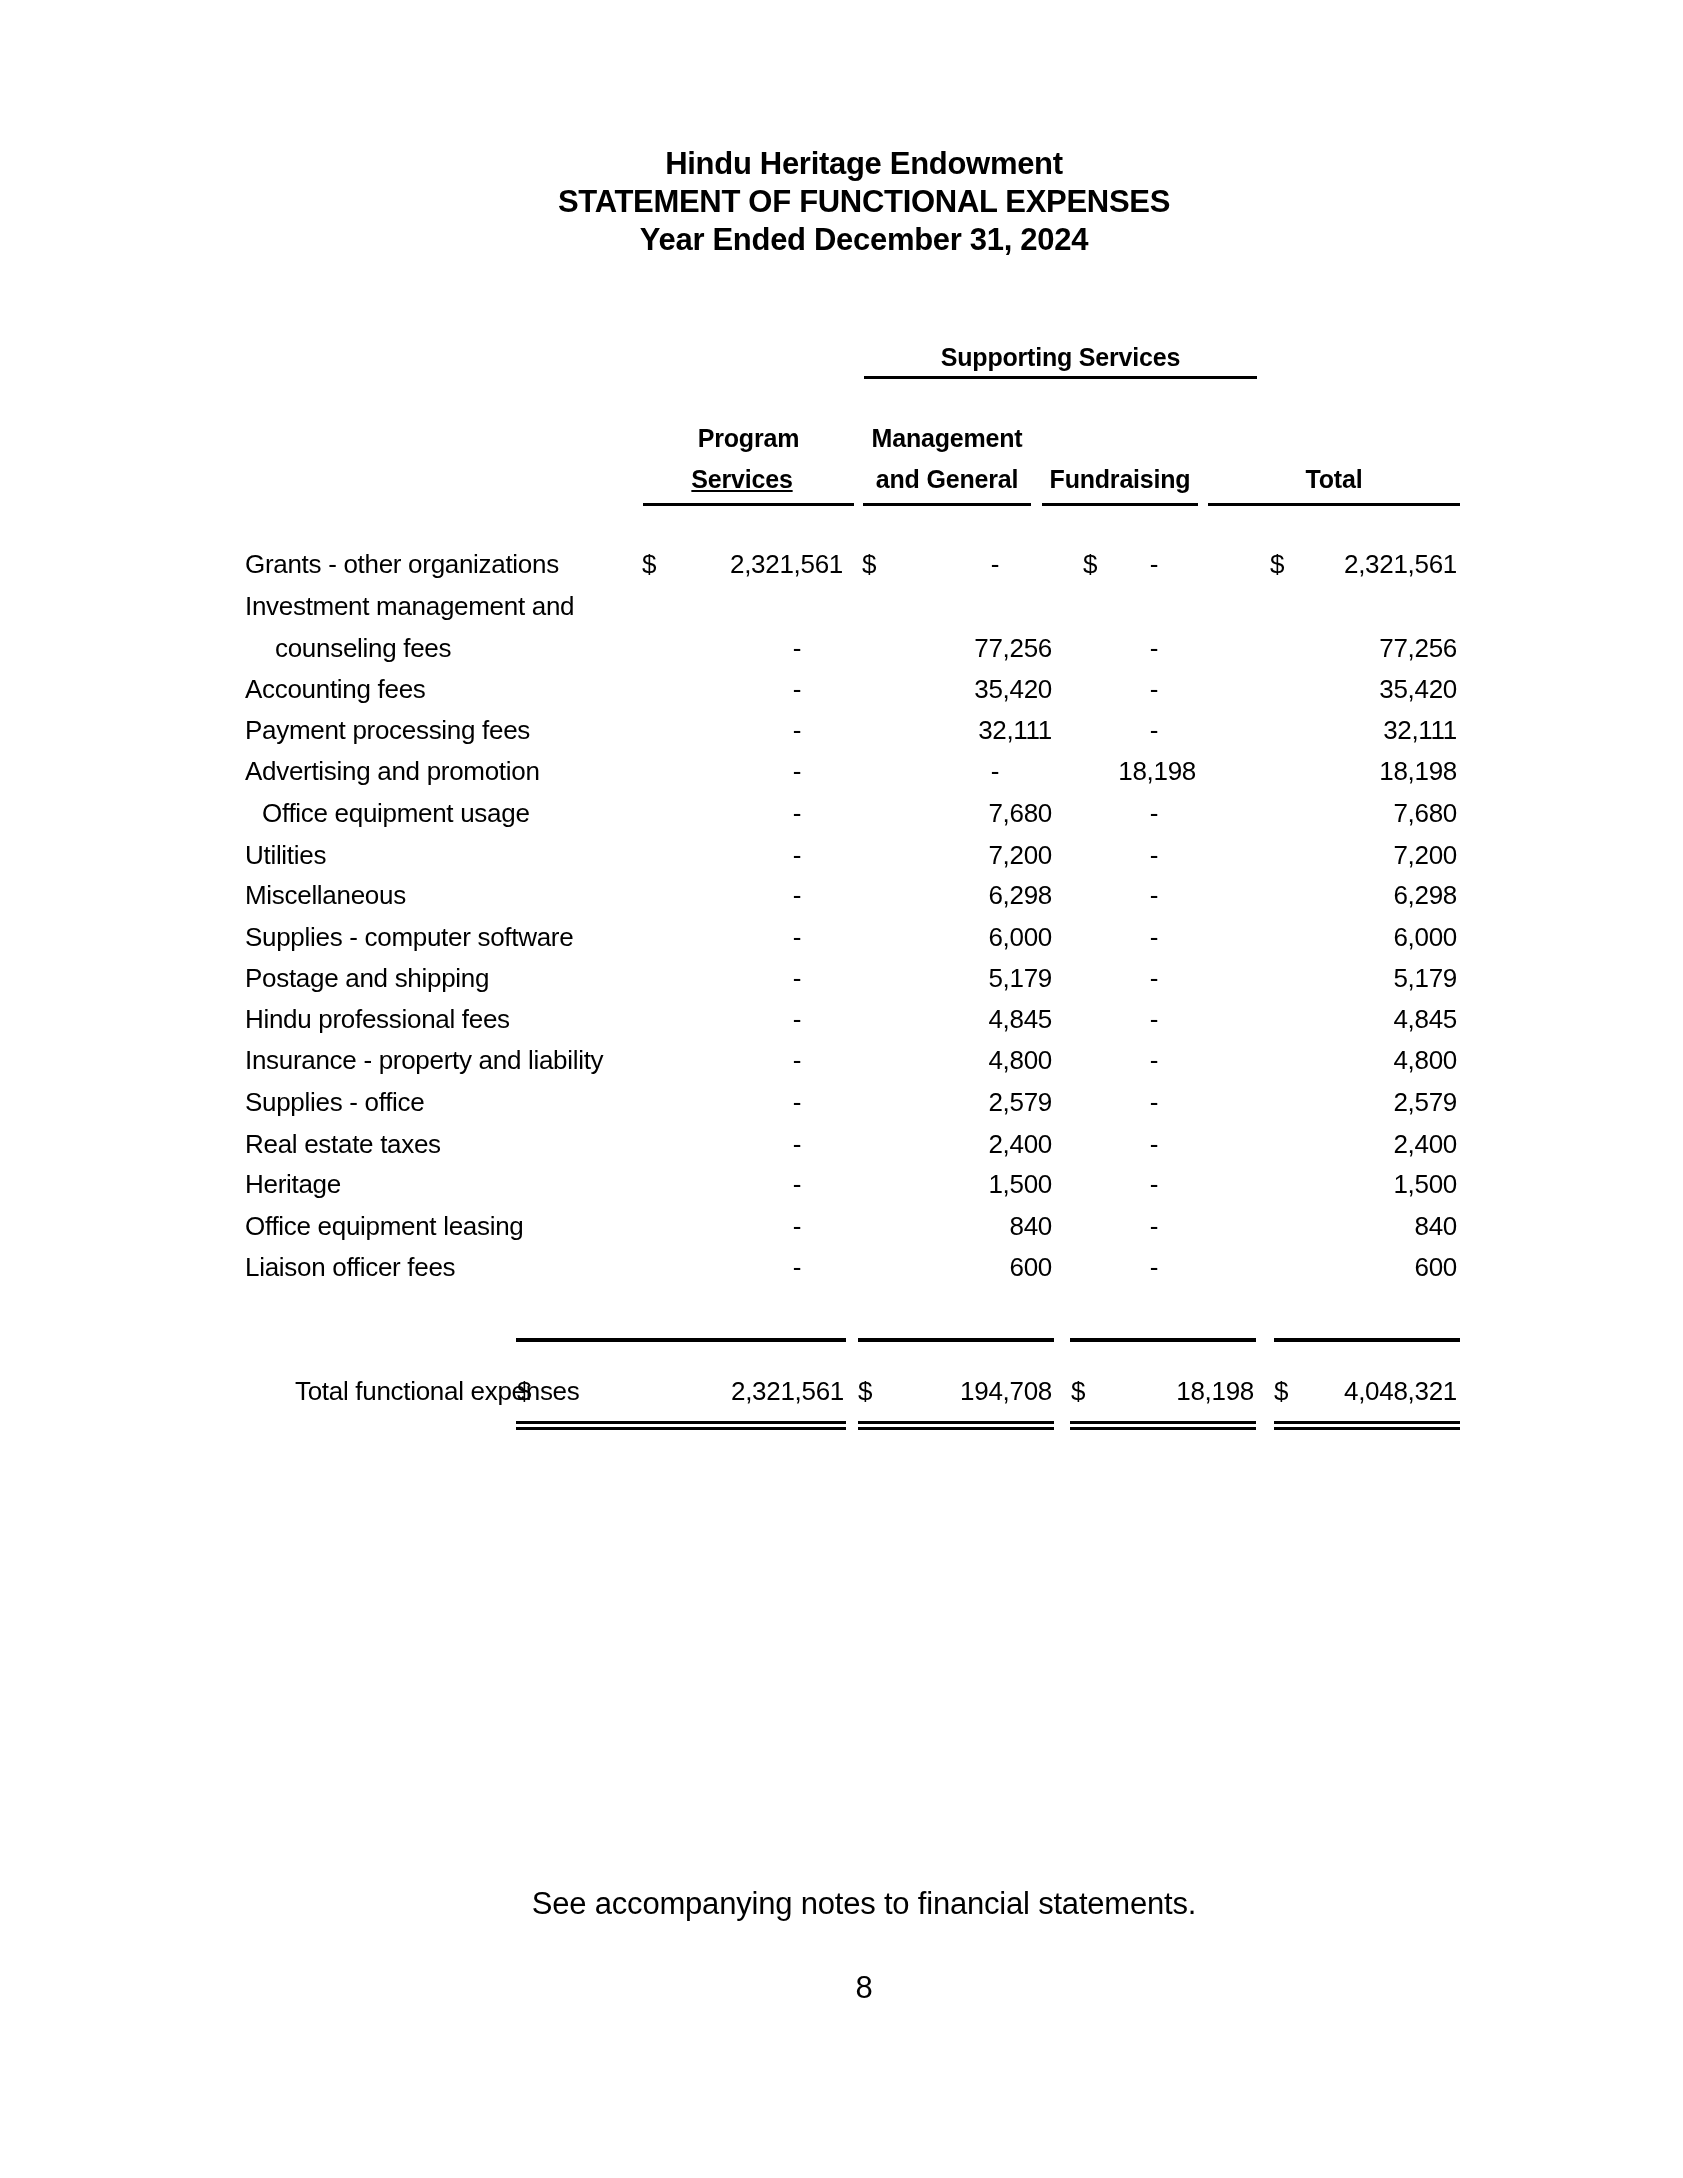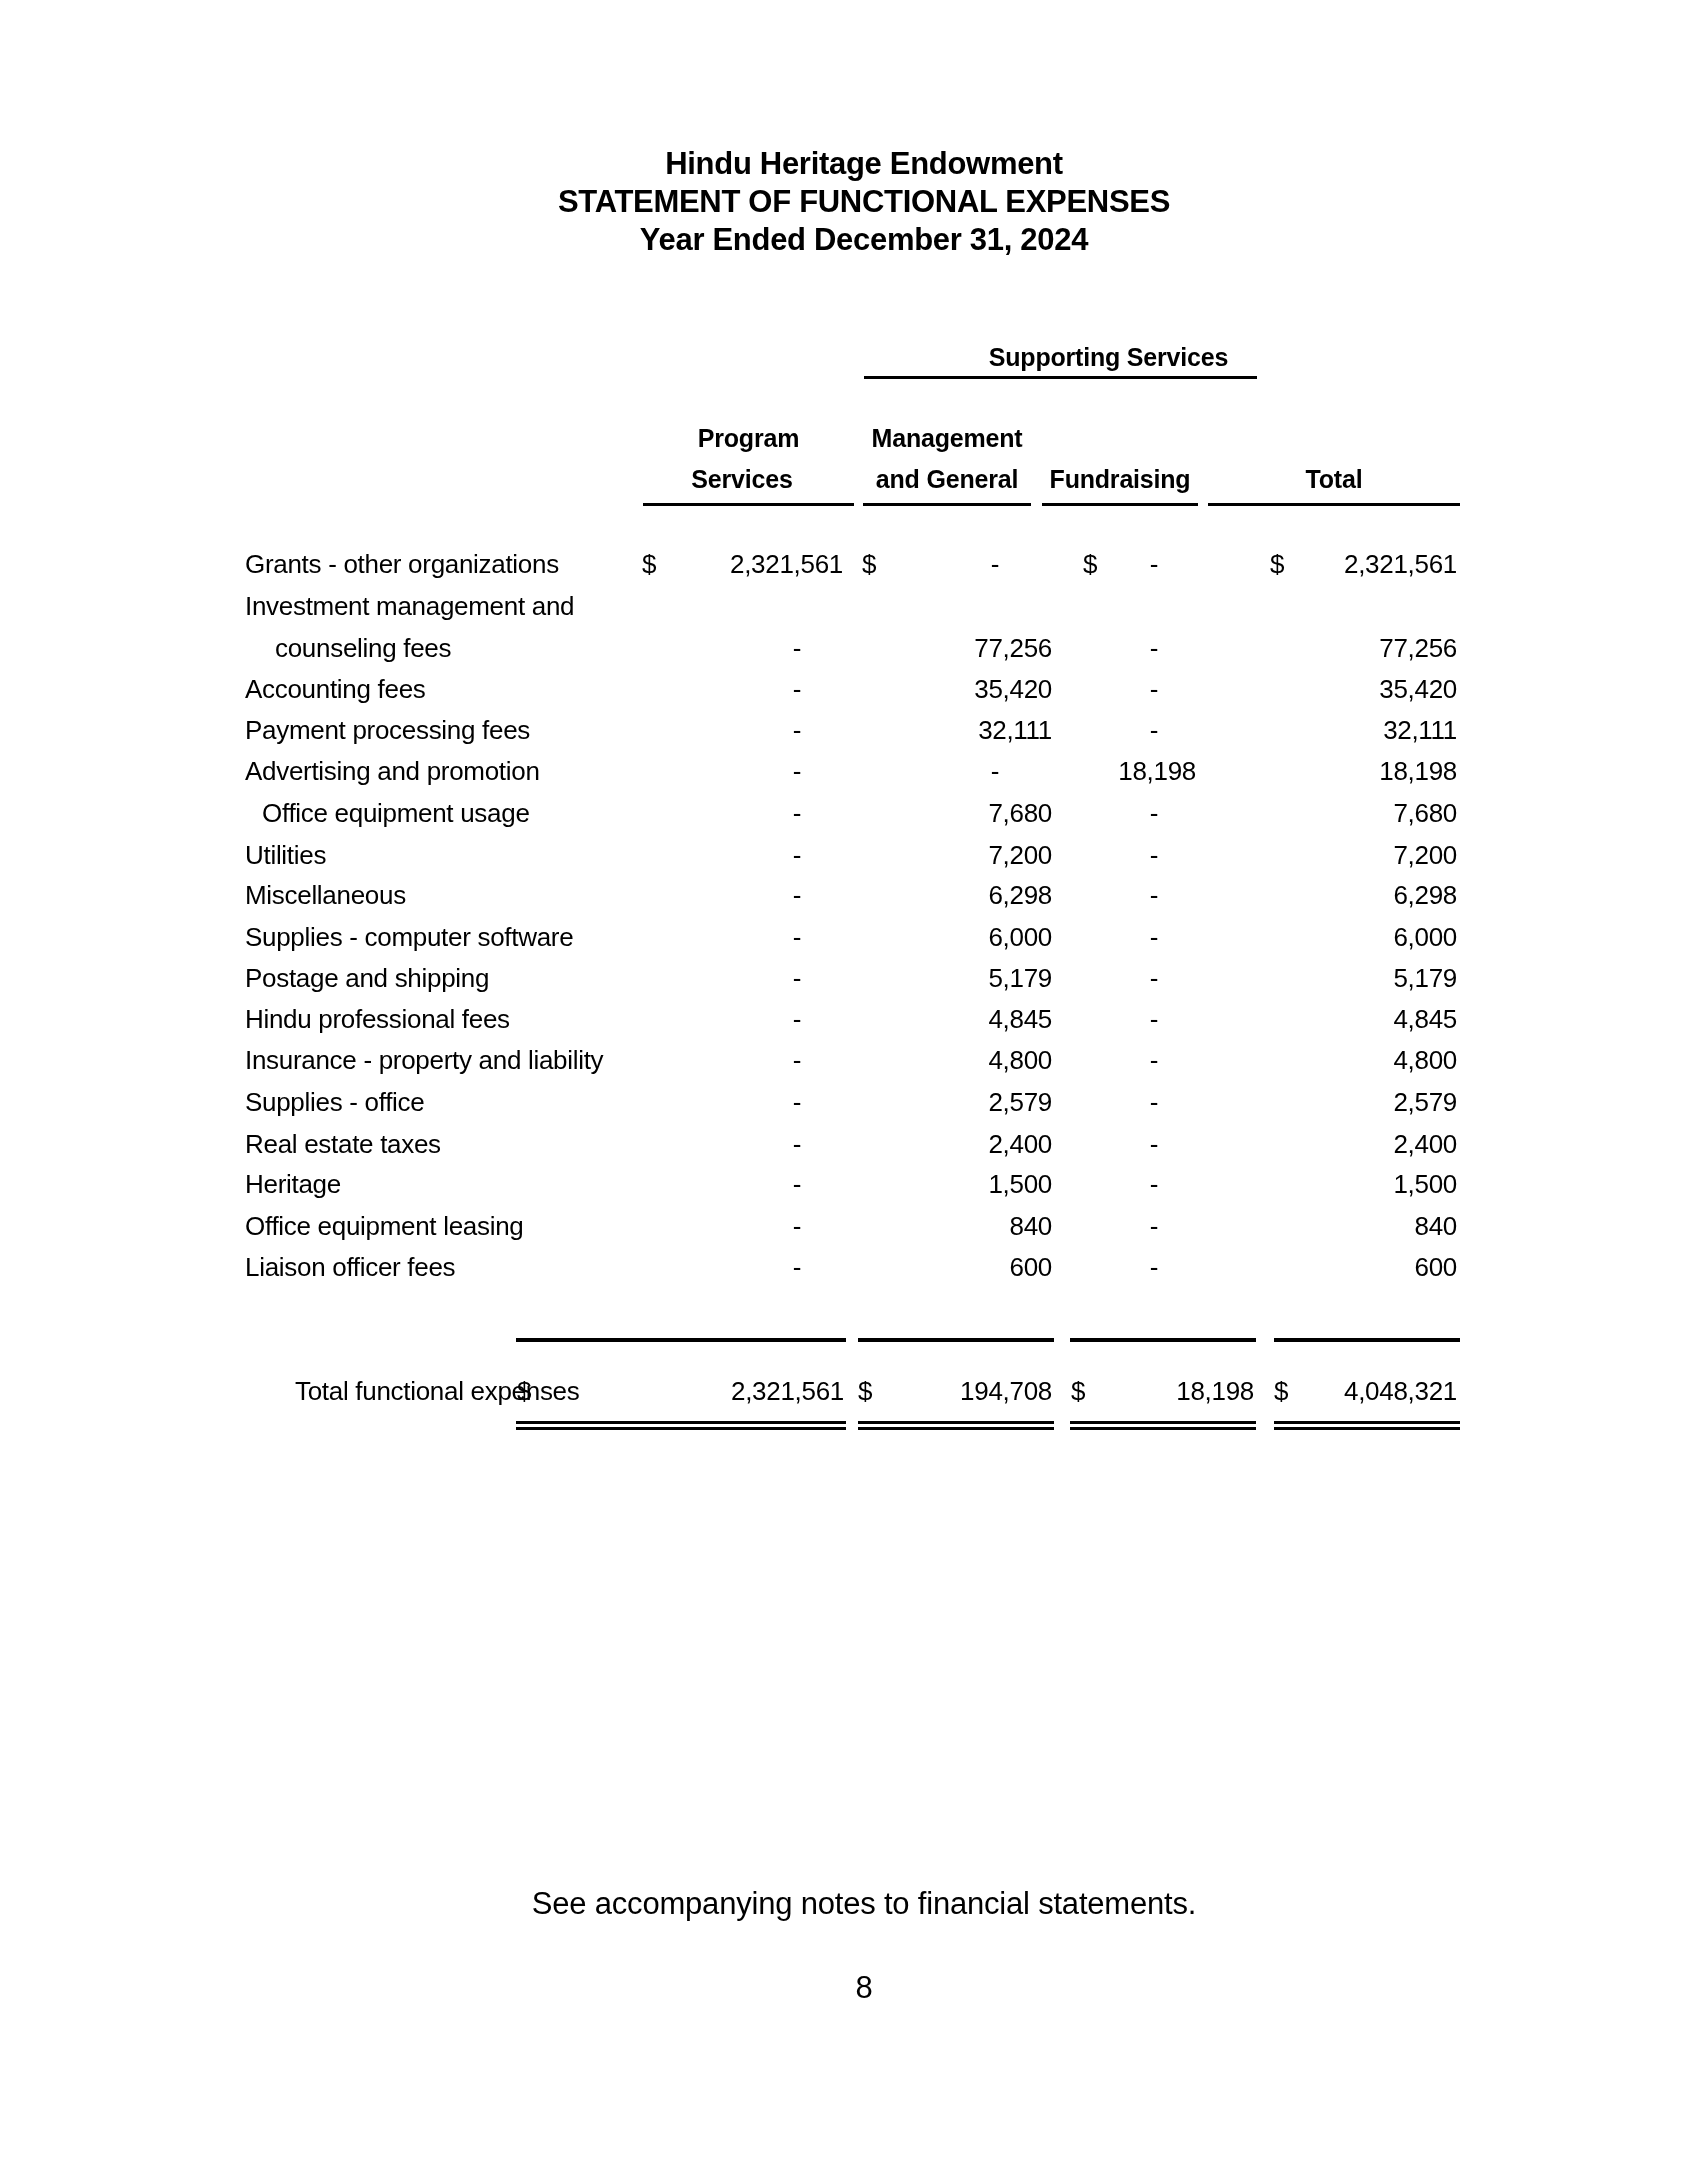--- a/index.html
+++ b/index.html
@@ -20,25 +20,25 @@
 </style>
 </head>
 <body>
 
 <div class="title-block">
   <div class="title-line">Hindu Heritage Endowment</div>
   <div class="title-line">STATEMENT OF FUNCTIONAL EXPENSES</div>
   <div class="title-line">Year Ended December 31, 2024</div>
 </div>
 
-<div class="abs hdr" style="left:912px;width:393px;top:343px;text-align:center;">Supporting Services</div>
+<div class="abs hdr" style="left:864px;width:393px;top:343px;text-align:center;">Supporting Services</div>
 <div class="rule" style="left:864px;width:393px;top:376px;"></div>
 
 <div class="abs hdr" style="left:643px;width:211px;top:424px;text-align:center;">Program</div>
-<div class="abs hdr" style="left:643px;width:198px;top:465px;text-align:center;">Services</div>
+<div class="abs hdr" style="left:643px;width:198px;top:465px;text-align:center;text-decoration:underline;">Services</div>
 <div class="abs hdr" style="left:863px;width:168px;top:424px;text-align:center;">Management</div>
 <div class="abs hdr" style="left:863px;width:168px;top:465px;text-align:center;">and General</div>
 <div class="abs hdr" style="left:1042px;width:156px;top:465px;text-align:center;">Fundraising</div>
 <div class="abs hdr" style="left:1208px;width:252px;top:465px;text-align:center;">Total</div>
 
 <div class="rule" style="left:643px;width:211px;top:503px;"></div>
 <div class="rule" style="left:863px;width:168px;top:503px;"></div>
 <div class="rule" style="left:1042px;width:156px;top:503px;"></div>
 <div class="rule" style="left:1208px;width:252px;top:503px;"></div>
 

